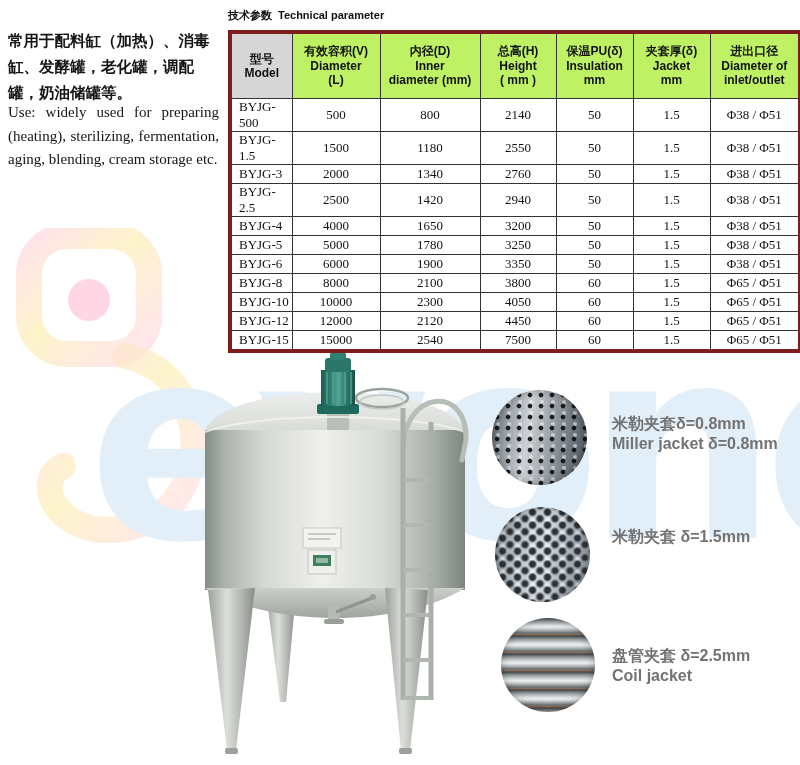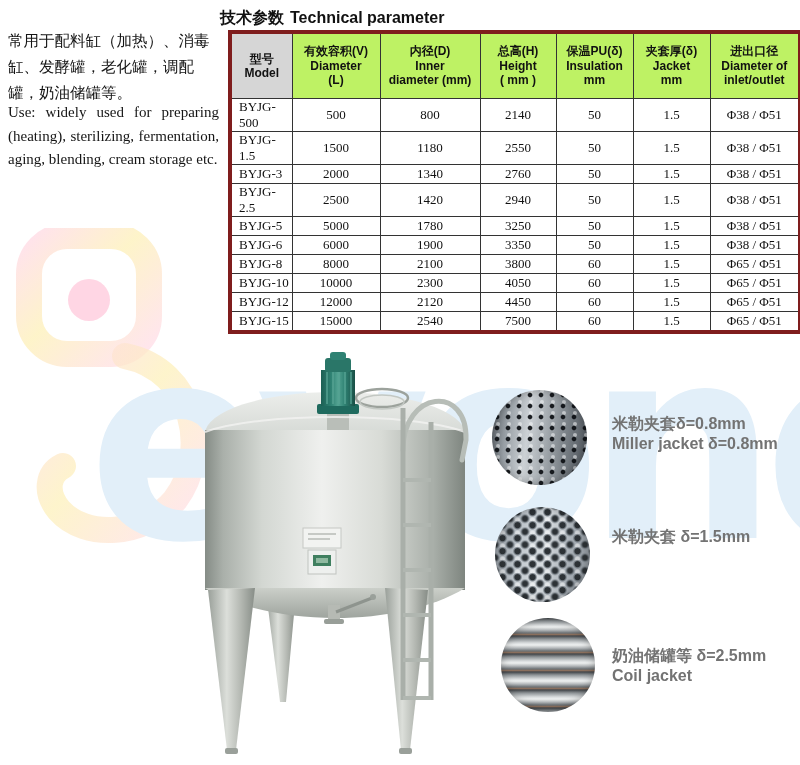--- a/index.html
+++ b/index.html
@@ -6,27 +6,27 @@
   #page{position:relative;width:800px;height:765px;background:#ffffff;overflow:hidden;
         font-family:"Liberation Sans","DejaVu Sans",sans-serif;color:#111;}
   #page > *{position:absolute;}
 
   
   .wm{z-index:0;pointer-events:none;}
   .wm-text{left:88px;top:336px;font:bold 268px/0.82 "DejaVu Sans",sans-serif;
            color:#e2eff9;letter-spacing:-14px;white-space:nowrap;}
 
   
-  .intro-zh{left:8px;top:28px;width:216px;font-size:15.5px;font-weight:400;
+  .intro-zh{left:8px;top:28px;width:216px;font-size:15.5px;font-weight:700;
             line-height:26px;color:#151515;z-index:1;}
   .intro-en{left:8px;top:101px;width:211px;font-family:Liberation Serif, serif;
             font-size:15px;line-height:23.5px;text-align:justify;color:#151515;z-index:1;}
 
   
-  .section-title{left:220px;top:8px;font-size:16px;font-weight:700;z-index:2;}
+  .section-title{left:228px;top:8px;font-size:11px;font-weight:700;z-index:2;}
   .section-title .en{margin-left:6px;}
 
   
   .tbl-wrap{left:228px;top:30px;z-index:2;}
   table{border-collapse:collapse;table-layout:fixed;width:570px;border:4px solid #7f1d1d;}
   th,td{border:1px solid #333;overflow:hidden;}
   thead th{background:#bef264;font-size:12px;font-weight:700;line-height:14.5px;
            height:64px;text-align:center;padding:0 1px;}
   thead th:first-child{background:#d6d6d6;}
   tbody td{height:18px;font-family:"Liberation Serif","DejaVu Serif",serif;
@@ -140,20 +140,29 @@
           <tr>
             <td class="model">BYJG-2.5</td>
             <td>2500</td>
             <td>1420</td>
             <td>2940</td>
             <td>50</td>
             <td>1.5</td>
             <td>Φ38 / Φ51</td>
           </tr>
           <tr>
+            <td class="model">BYJG-4</td>
+            <td>4000</td>
+            <td>1650</td>
+            <td>3200</td>
+            <td>50</td>
+            <td>1.5</td>
+            <td>Φ38 / Φ51</td>
+          </tr>
+          <tr>
             <td class="model">BYJG-5</td>
             <td>5000</td>
             <td>1780</td>
             <td>3250</td>
             <td>50</td>
             <td>1.5</td>
             <td>Φ38 / Φ51</td>
           </tr>
           <tr>
             <td class="model">BYJG-6</td>
@@ -288,17 +297,17 @@
   <div class="jacket-circle texture-coil c3"></div>
 
   <div class="jacket-label l1">
     <div>米勒夹套δ=0.8mm</div>
     <div>Miller jacket δ=0.8mm</div>
   </div>
   <div class="jacket-label l2">
     <div>米勒夹套 δ=1.5mm</div>
   </div>
   <div class="jacket-label l3">
-    <div>奶油储罐等 δ=2.5mm</div>
+    <div>盘管夹套 δ=2.5mm</div>
     <div>Coil jacket</div>
   </div>
 
 </div>
 
 </body></html>

